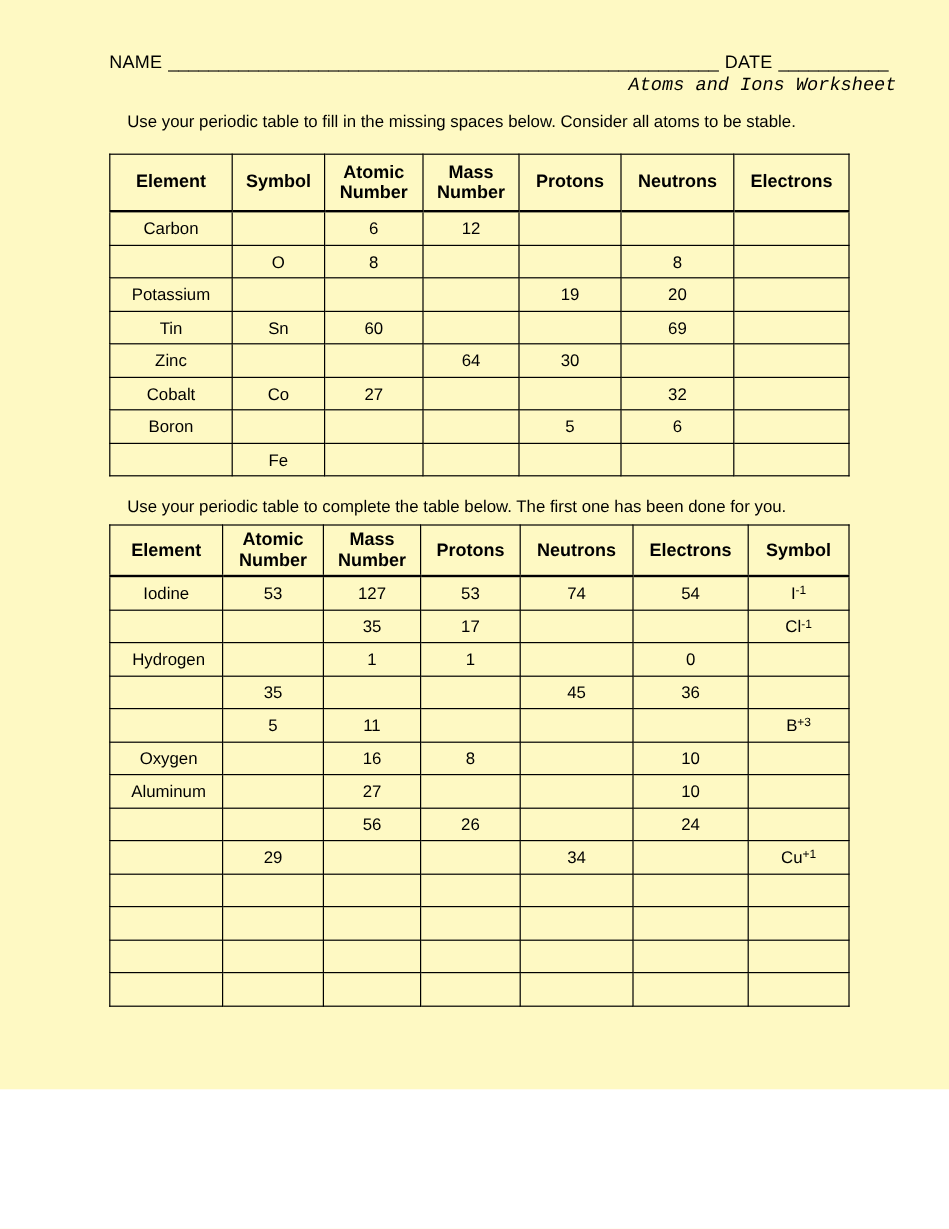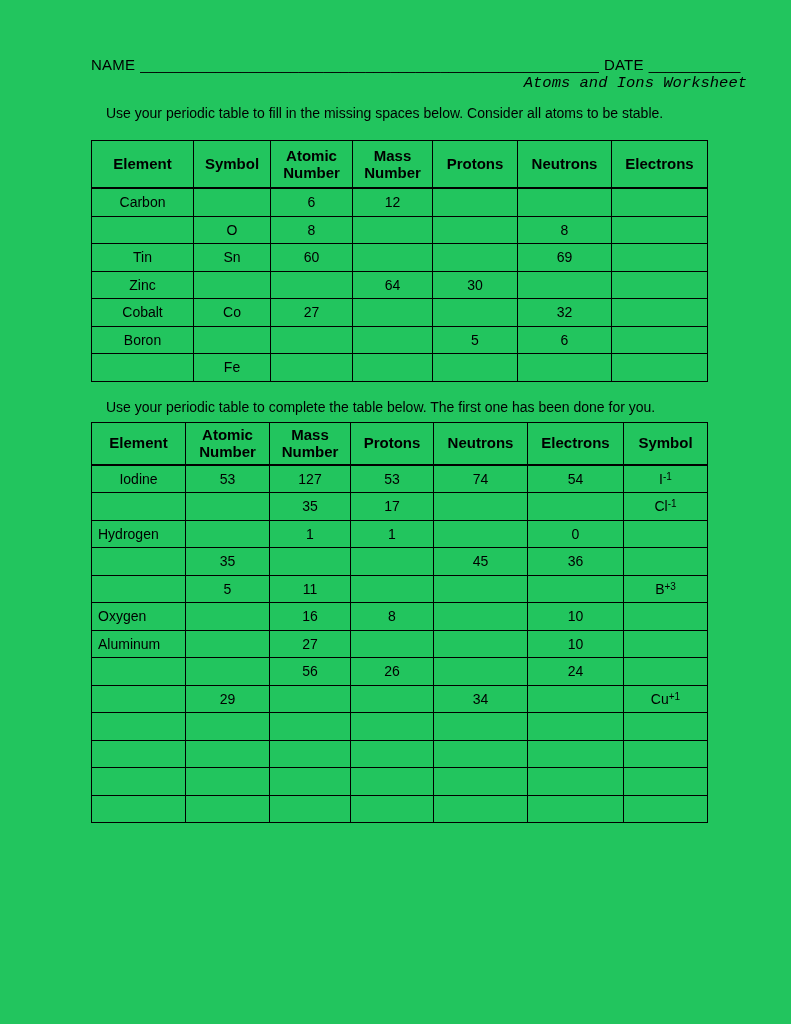--- a/index.html
+++ b/index.html
@@ -5,24 +5,24 @@
   html, body {
     margin: 0;
     padding: 0;
     background: #ffffff;
     color: #000000;
     font-family: "Liberation Sans", sans-serif;
   }
   .page {
     position: relative;
     width: 791px;
-    height: 1024px;
-    background: #22c55e;
+    height: 908px;
+    background: #fef9c3;
     box-sizing: border-box;
-    padding: 56px 44px 0 91px;
+    padding: 44px 44px 0 91px;
     overflow: hidden;
   }
   
   .topline {
     width: 656px;
     font-size: 15px;
     line-height: 17px;
     white-space: nowrap;
     letter-spacing: 0.2px;
   }
@@ -70,21 +70,21 @@
   .wtable td {
     border: 1px solid #000;
     font-size: 14px;
     text-align: center;
     vertical-align: middle;
     height: 26.5px;
     padding: 0 2px;
     overflow: hidden;
   }
   .t2 td.el {
-    text-align: left;
+    text-align: center;
     padding-left: 6px;
   }
   .t2 tr.example td {
     text-align: center;
   }
   .wtable sup {
     font-size: 10px;
     line-height: 0;
     vertical-align: 4px;
     letter-spacing: 0;
@@ -135,20 +135,29 @@
         <tr>
           <td></td>
           <td>O</td>
           <td>8</td>
           <td></td>
           <td></td>
           <td>8</td>
           <td></td>
         </tr>
         <tr>
+          <td>Potassium</td>
+          <td></td>
+          <td></td>
+          <td></td>
+          <td>19</td>
+          <td>20</td>
+          <td></td>
+        </tr>
+        <tr>
           <td>Tin</td>
           <td>Sn</td>
           <td>60</td>
           <td></td>
           <td></td>
           <td>69</td>
           <td></td>
         </tr>
         <tr>
           <td>Zinc</td>

